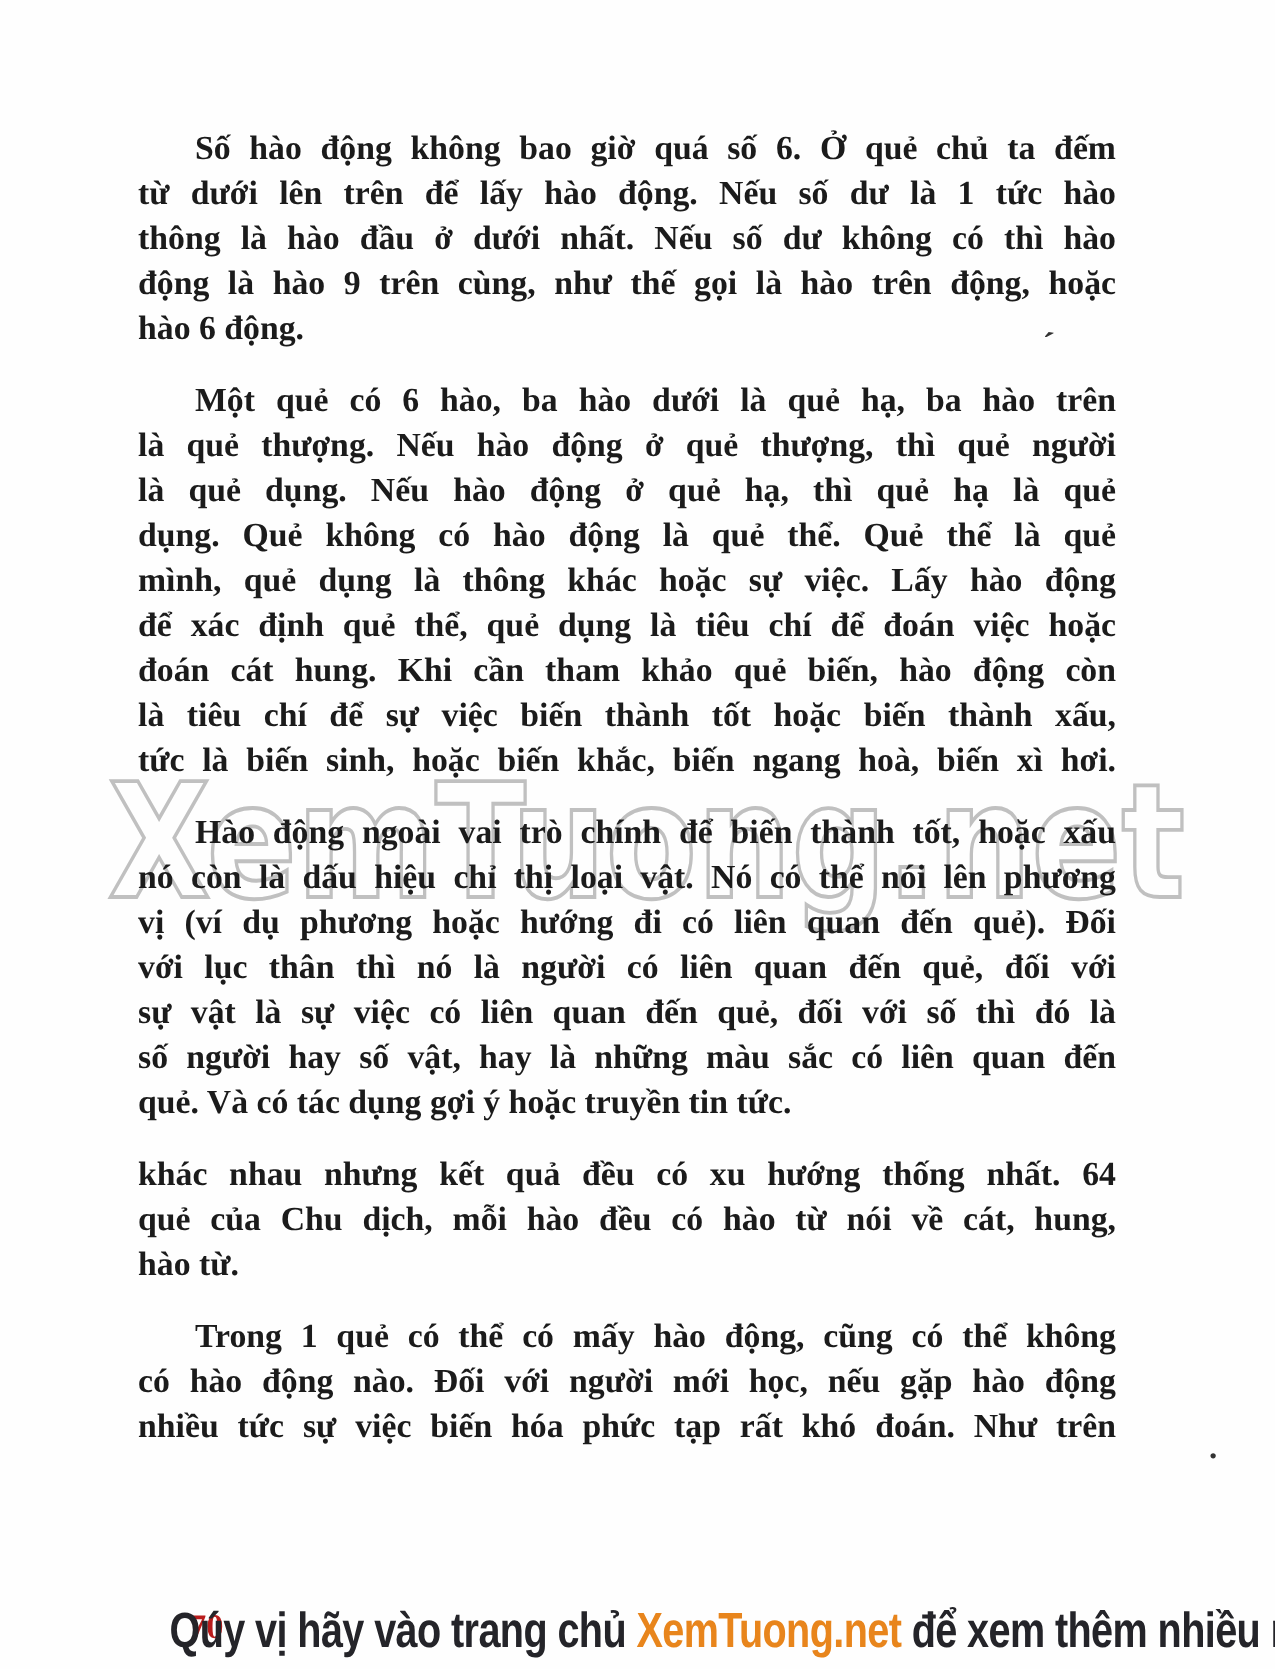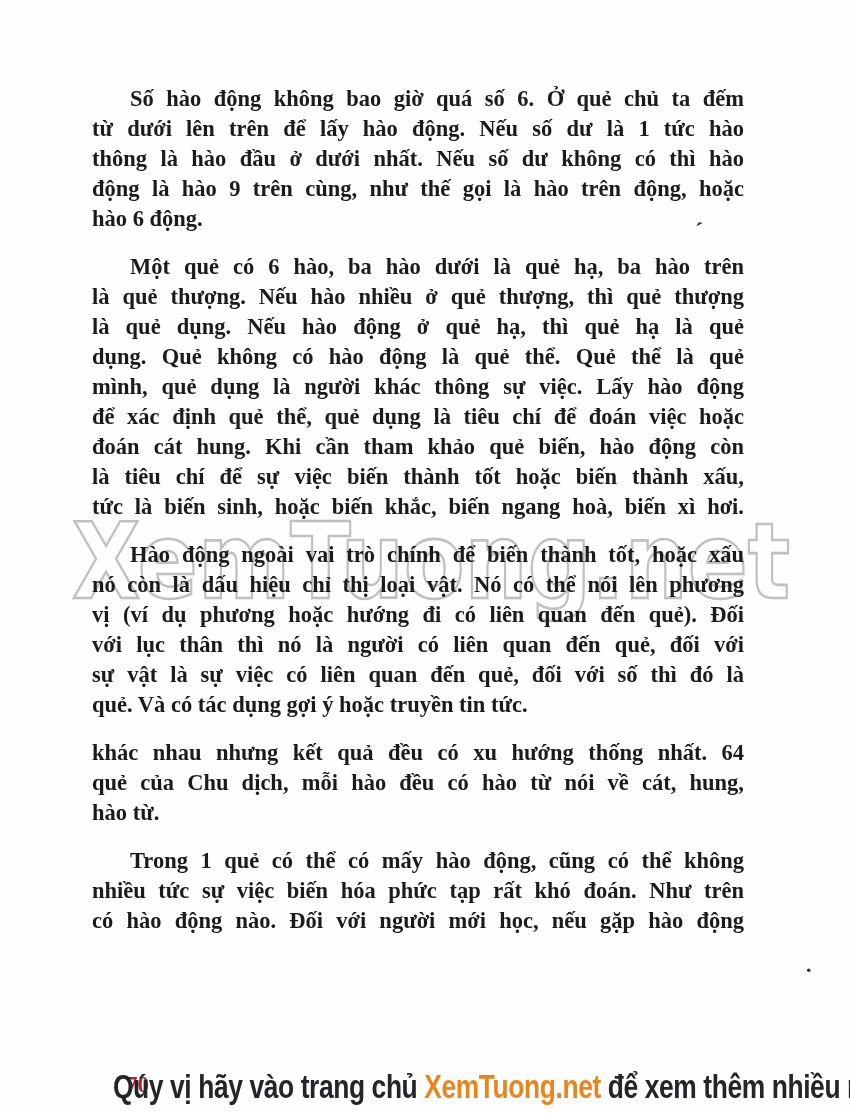--- a/index.html
+++ b/index.html
@@ -68,46 +68,47 @@
   <div class="text-block" id="text-block">
       <div class="paragraph">
         <div class="text-line indent">Số hào động không bao giờ quá số 6. Ở quẻ chủ ta đếm</div>
         <div class="text-line">từ dưới lên trên để lấy hào động. Nếu số dư là 1 tức hào</div>
         <div class="text-line">thông là hào đầu ở dưới nhất. Nếu số dư không có thì hào</div>
         <div class="text-line">động là hào 9 trên cùng, như thế gọi là hào trên động, hoặc</div>
         <div class="text-line para-end">hào 6 động.</div>
       </div>
       <div class="paragraph">
         <div class="text-line indent">Một quẻ có 6 hào, ba hào dưới là quẻ hạ, ba hào trên</div>
-        <div class="text-line">là quẻ thượng. Nếu hào nhiều ở quẻ thượng, thì quẻ thượng</div>
+        <div class="text-line">là quẻ thượng. Nếu hào động ở quẻ thượng, thì quẻ người</div>
         <div class="text-line">là quẻ dụng. Nếu hào động ở quẻ hạ, thì quẻ hạ là quẻ</div>
         <div class="text-line">dụng. Quẻ không có hào động là quẻ thể. Quẻ thể là quẻ</div>
-        <div class="text-line">mình, quẻ dụng là người khác thông sự việc. Lấy hào động</div>
+        <div class="text-line">mình, quẻ dụng là thông khác hoặc sự việc. Lấy hào động</div>
         <div class="text-line">để xác định quẻ thể, quẻ dụng là tiêu chí để đoán việc hoặc</div>
         <div class="text-line">đoán cát hung. Khi cần tham khảo quẻ biến, hào động còn</div>
         <div class="text-line">là tiêu chí để sự việc biến thành tốt hoặc biến thành xấu,</div>
         <div class="text-line">tức là biến sinh, hoặc biến khắc, biến ngang hoà, biến xì hơi.</div>
       </div>
       <div class="paragraph">
         <div class="text-line indent">Hào động ngoài vai trò chính để biến thành tốt, hoặc xấu</div>
         <div class="text-line">nó còn là dấu hiệu chỉ thị loại vật. Nó có thể nói lên phương</div>
         <div class="text-line">vị (ví dụ phương hoặc hướng đi có liên quan đến quẻ). Đối</div>
         <div class="text-line">với lục thân thì nó là người có liên quan đến quẻ, đối với</div>
         <div class="text-line">sự vật là sự việc có liên quan đến quẻ, đối với số thì đó là</div>
+        <div class="text-line">số người hay số vật, hay là những màu sắc có liên quan đến</div>
         <div class="text-line para-end">quẻ. Và có tác dụng gợi ý hoặc truyền tin tức.</div>
       </div>
       <div class="paragraph">
         <div class="text-line">khác nhau nhưng kết quả đều có xu hướng thống nhất. 64</div>
         <div class="text-line">quẻ của Chu dịch, mỗi hào đều có hào từ nói về cát, hung,</div>
         <div class="text-line para-end">hào từ.</div>
       </div>
       <div class="paragraph">
         <div class="text-line indent">Trong 1 quẻ có thể có mấy hào động, cũng có thể không</div>
+        <div class="text-line">có hào động nào. Đối với người mới học, nếu gặp hào động</div>
         <div class="text-line">nhiều tức sự việc biến hóa phức tạp rất khó đoán. Như trên</div>
-        <div class="text-line">có hào động nào. Đối với người mới học, nếu gặp hào động</div>
       </div>
     </div>
 
   <span class="artifact accent">ˊ</span>
   <span class="artifact dot">.</span>
 
   <div class="page-number">70</div>
 
   <div class="footer">
     <span class="footer-inner"><span>Qúy vị hãy vào trang chủ </span><span class="footer-brand">XemTuong.net</span><span> để xem thêm nhiều mục hay khác</span></span>

